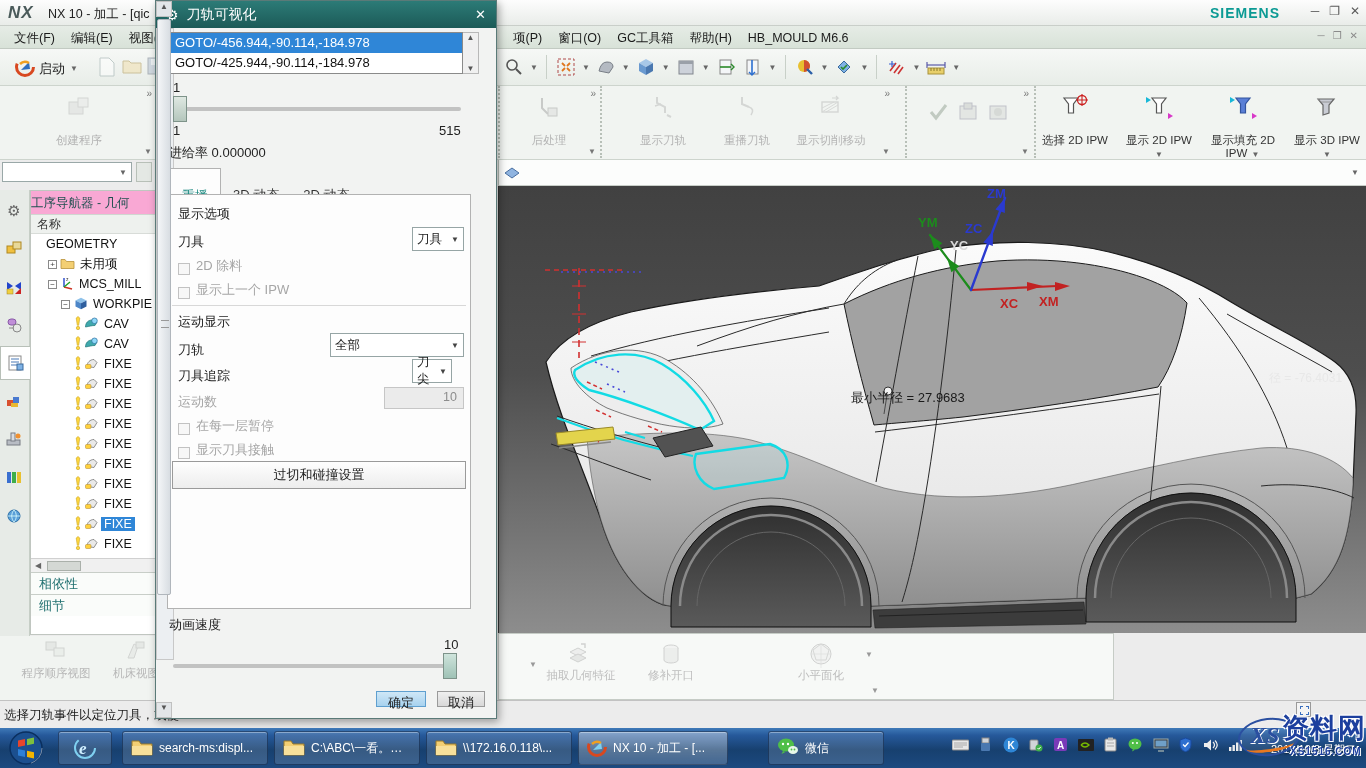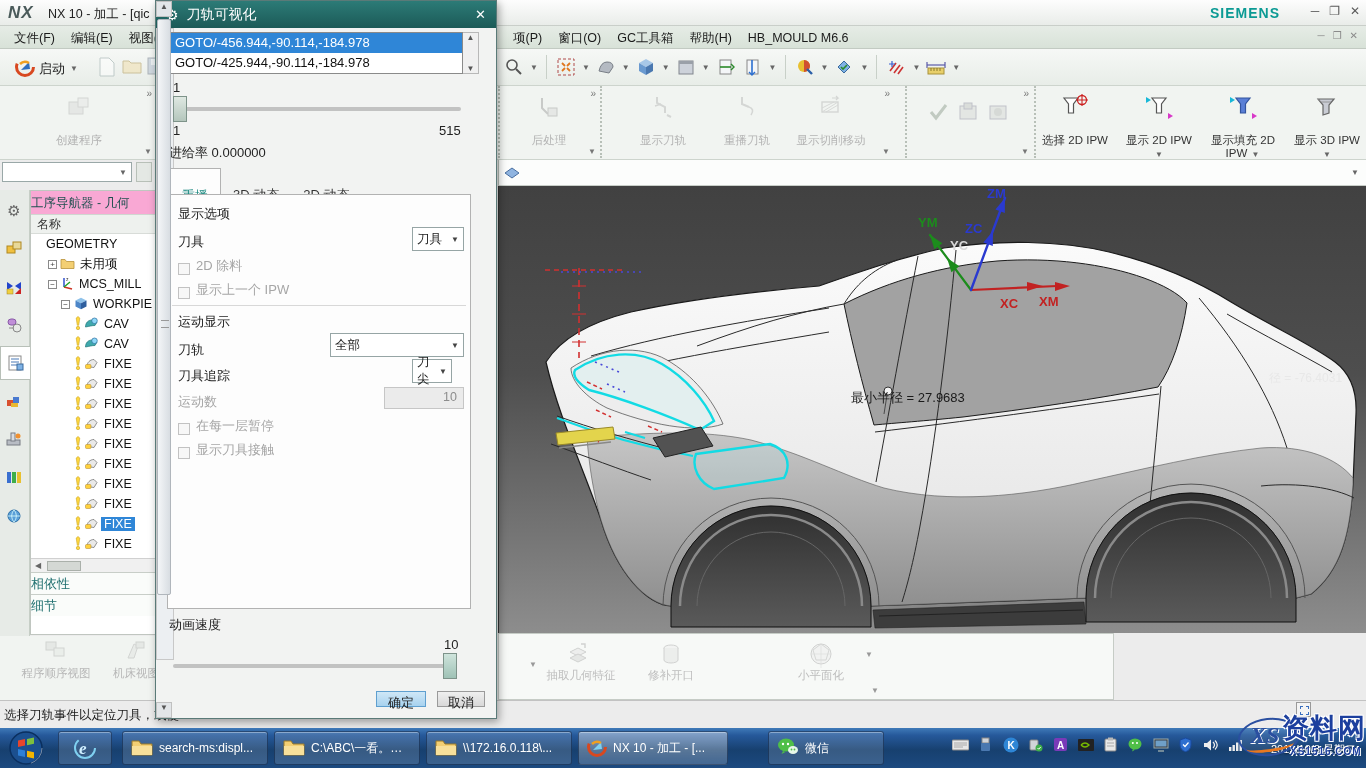--- a/index.html
+++ b/index.html
@@ -56,21 +56,21 @@
   #nav-col { height:19px; line-height:19px; padding-left:6px; font-size:12px; color:#333; background:#eef1ee; border-bottom:1px solid #d8dcd8; }
   #tree { position:relative; height:324px; overflow:hidden; }
   .trow { height:20px; display:flex; align-items:center; white-space:nowrap; font-size:12.5px; color:#111; }
   .expander { width:9px; height:9px; border:1px solid #8a8a8a; background:#fff; font-size:8px; line-height:7px; text-align:center; color:#444; margin-right:3px; flex:none; }
   .tlabel { padding:0 3px; }
   .tlabel.sel { background:#2f86d7; color:#fff; }
   .alert-ic { margin-right:2px; flex:none; }
   #tree-hscroll { height:14px; background:#f0f0f0; border-top:1px solid #d0d0d0; display:flex; align-items:center; }
   #tree-hscroll .arr { width:14px; font-size:8px; color:#666; text-align:center; }
   #tree-hscroll .thumb { width:34px; height:10px; background:#d4d8d4; border:1px solid #aab0aa; margin-left:2px; }
-  .nav-panel { height:22px; line-height:22px; border-top:1px solid #c8cec8; color:#1f6f6f; font-size:13px; padding-left:0; background:#fafcfa; }
+  .nav-panel { height:22px; line-height:22px; border-top:1px solid #c8cec8; color:#1f6f6f; font-size:13px; padding-left:8px; background:#fafcfa; }
 
   #nav-bottom { left:0; top:636px; width:165px; height:64px; background:#f1f4f1; }
   .view-btn { position:absolute; width:72px; text-align:center; font-size:11.5px; color:#b8b8b8; }
   .view-btn svg { opacity:.35; }
 
   #statusbar { left:0; top:700px; width:1366px; height:28px; background:#ececec; border-top:1px solid #c2c2c2; font-size:12.5px; color:#1a1a1a; }
   #status-text { left:4px; top:6px; white-space:nowrap; }
 
   
   #vp-strip { left:498px; top:160px; width:868px; height:26px; background:#fcfdfc; border-left:1px solid #b8c0b8; border-bottom:1px solid #c8cec8; }
@@ -868,20 +868,21 @@
       <span class="abs sec" style="left:10px;top:198px;color:#a6a6a6">运动数</span>
       <div id="motion-input" style="left:216px;top:192px;width:80px;height:22px">10</div>
       <div class="chk" style="left:10px;top:222px">
         <span class="box"></span>
           <span>在每一层暂停</span>
       </div>
       <div class="chk" style="left:10px;top:246px">
         <span class="box"></span>
           <span>显示刀具接触</span>
       </div>
+      <div id="collision-btn" style="left:4px;top:266px;width:294px;height:28px">过切和碰撞设置</div>
     </div>
 
     <span class="abs dlg-label" style="left:13px;top:615px">动画速度</span>
     <span class="abs dlg-label" style="left:288px;top:636px">10</span>
     <div class="abs slider-track" style="left:17px;top:663px;width:284px"></div>
     <div class="abs slider-thumb" style="left:287px;top:652px;background:linear-gradient(#cfe4dc,#9fc2b6)"></div>
     <div class="dlg-btn" id="ok-btn" style="left:220px;top:690px;width:50px">确定</div>
     <div class="dlg-btn" id="cancel-btn" style="left:281px;top:690px;width:48px">取消</div>
 
     <div id="dlg-sb">

